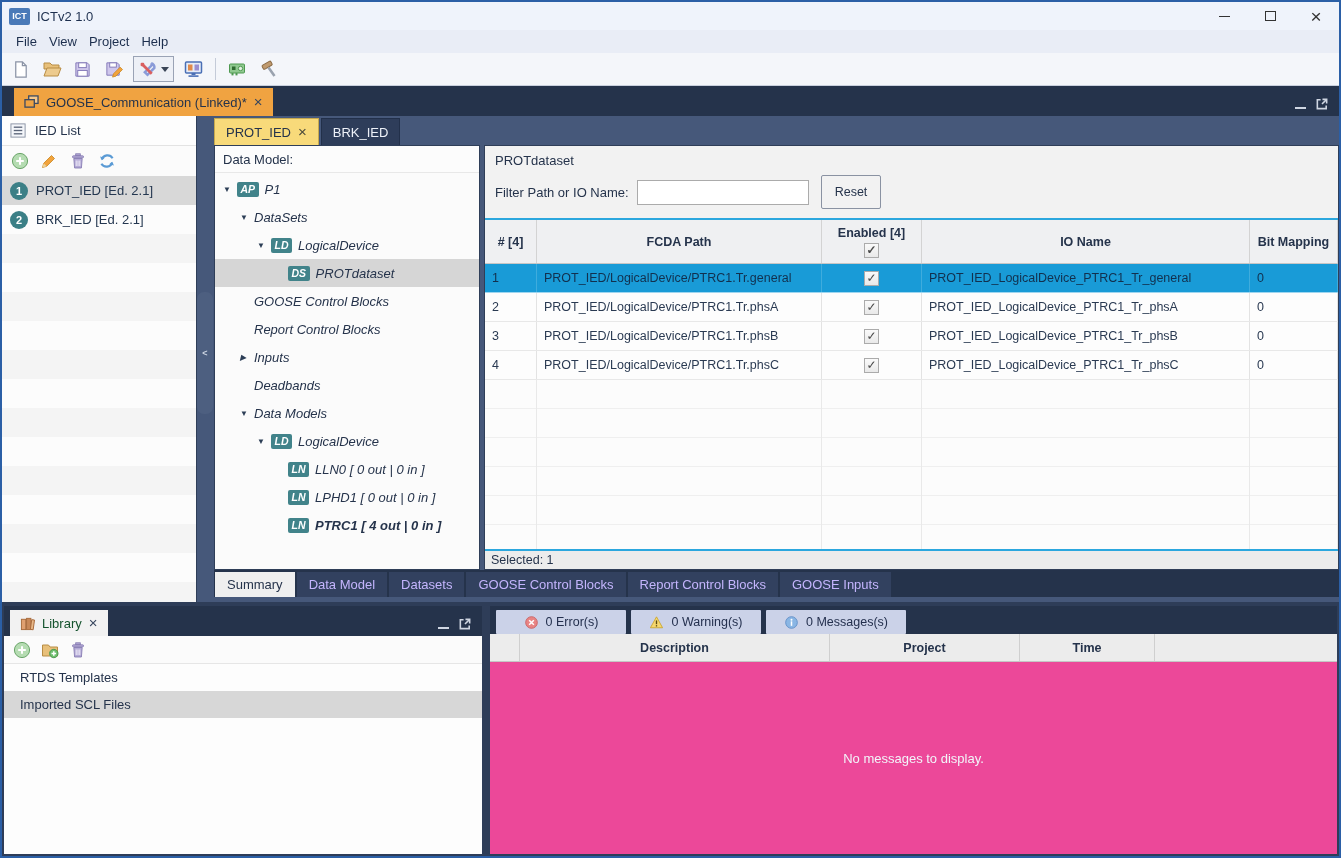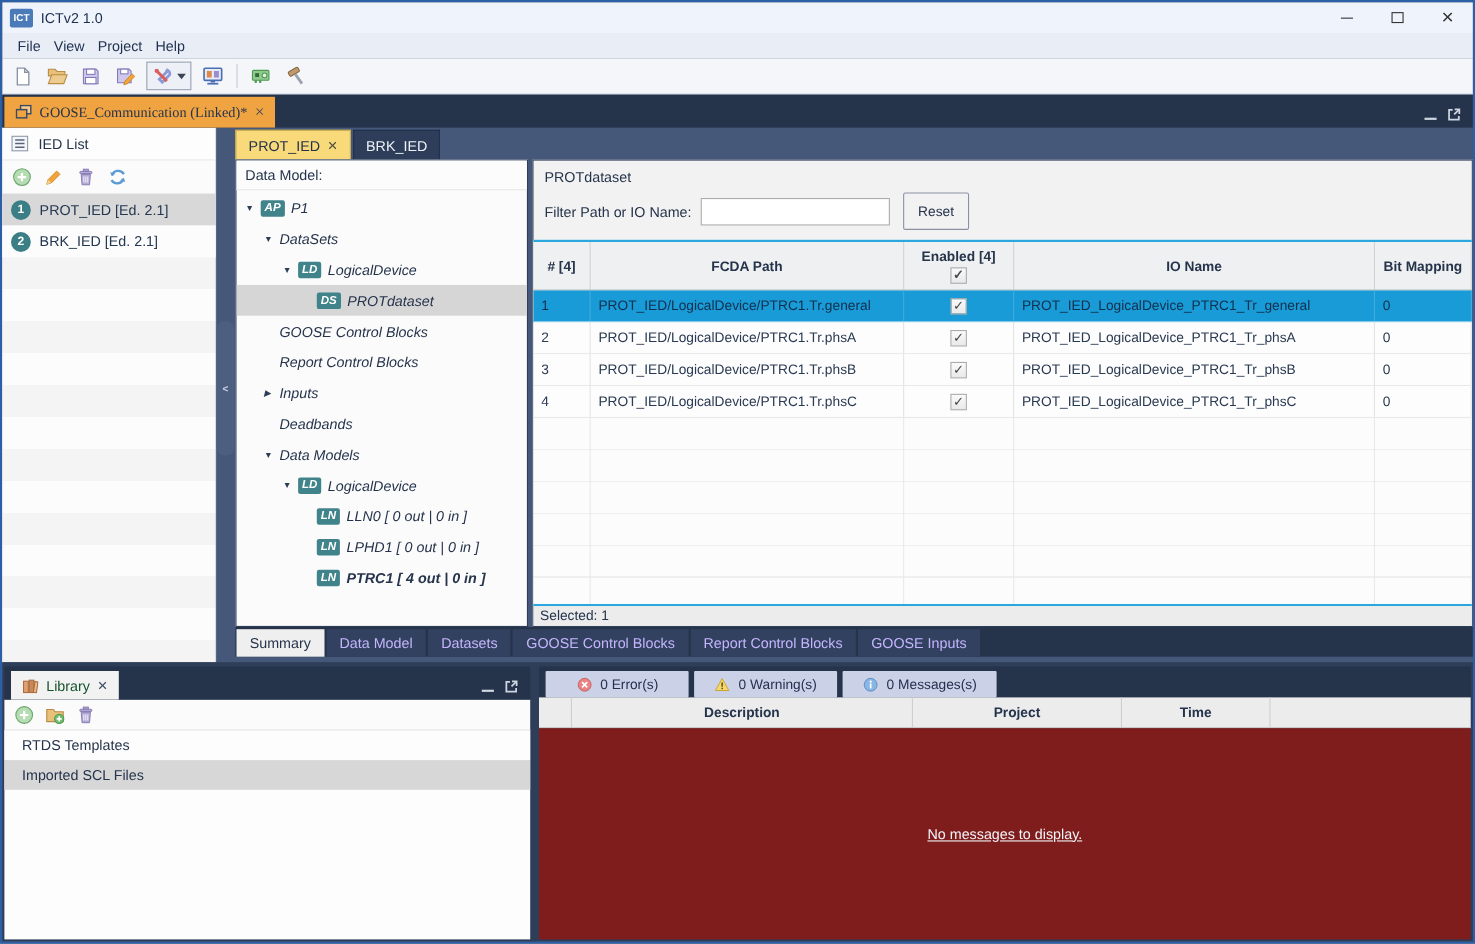--- a/index.html
+++ b/index.html
@@ -28,21 +28,21 @@
   .toolbar { height:33px; background:#F4F6FA; border-bottom:1px solid #C9D0DD; display:flex; align-items:center;
              padding-left:5px; gap:4px; flex:none; }
   .tool-btn { width:27px; height:26px; display:flex; align-items:center; justify-content:center; }
   .tool-dd { height:26px; display:flex; align-items:center; gap:2px; padding:0 4px; border:1px solid #9AA3B5;
              background:#EDF0F6; margin:0 2px; }
   .dd-arrow { width:0; height:0; border-left:4px solid transparent; border-right:4px solid transparent;
               border-top:5px solid #3a4556; margin-left:2px; }
   .tool-sep { width:1px; height:22px; background:#C4CBD8; margin:0 4px; }
 
   
-  .doctabbar { height:30px; background:#25334B; display:flex; align-items:flex-end; padding-left:2px; flex:none; position:relative;font-family:Liberation Serif, serif; }
+  .doctabbar { height:30px; background:#25334B; display:flex; align-items:flex-end; padding-left:12px; flex:none; position:relative; }
   .doc-tab { height:28px; background:#F0A341; display:flex; align-items:center; gap:7px; padding:0 10px; color:#25334B; }
   .tab-close::before { content:"×"; font-size:15px; line-height:1; color:#37465e; }
   .bar-right-icons { position:absolute; right:10px; bottom:5px; display:flex; align-items:flex-end; gap:9px; }
   .panel-min { width:11px; border-bottom:2px solid #CFD6E2; display:inline-block; margin-bottom:2px; }
 
   
   .main { flex:1; display:flex; background:#46587A; min-height:0; }
 
   
   .ied-panel { width:195px; flex:none; background:#FBFBFB; display:flex; flex-direction:column; border-right:1px solid #2f3e58; }
@@ -139,21 +139,21 @@
   .lib-row.selected { background:#D7D7D7; }
 
   .msg-filters { height:28px; background:#25334B; display:flex; align-items:flex-end; gap:5px; padding-left:6px; flex:none; }
   .msg-filter { height:24px; min-width:130px; background:#CBD2E8; display:flex; align-items:center; justify-content:center;
                 gap:7px; color:#24304E; font-size:12.5px; border-radius:1px; padding:0 18px; }
   .msg-thead { height:28px; background:#ECECEC; display:flex; flex:none; border-bottom:1px solid #C6C6C6; }
   .mth { display:flex; align-items:center; justify-content:center; font-weight:bold; color:#25334B;
          border-right:1px solid #CFCFCF; font-size:12.5px; }
   .m-c0 { width:30px; flex:none; } .m-c1 { width:310px; flex:none; } .m-c2 { width:190px; flex:none; }
   .m-c3 { width:135px; flex:none; } .m-c4 { flex:1; border-right:none; }
-  .msg-body { flex:1; background:#7f1d1d; display:flex; align-items:center; justify-content:center; color:#F2F5FA;text-decoration:underline; }
+  .msg-body { flex:1; background:#ec4899; display:flex; align-items:center; justify-content:center; color:#F2F5FA; }
 
   svg { display:block; }
 </style>
 </head>
 <body>
 
 <div class="window">
 
   <div class="titlebar">
     <span class="app-logo">ICT</span>

